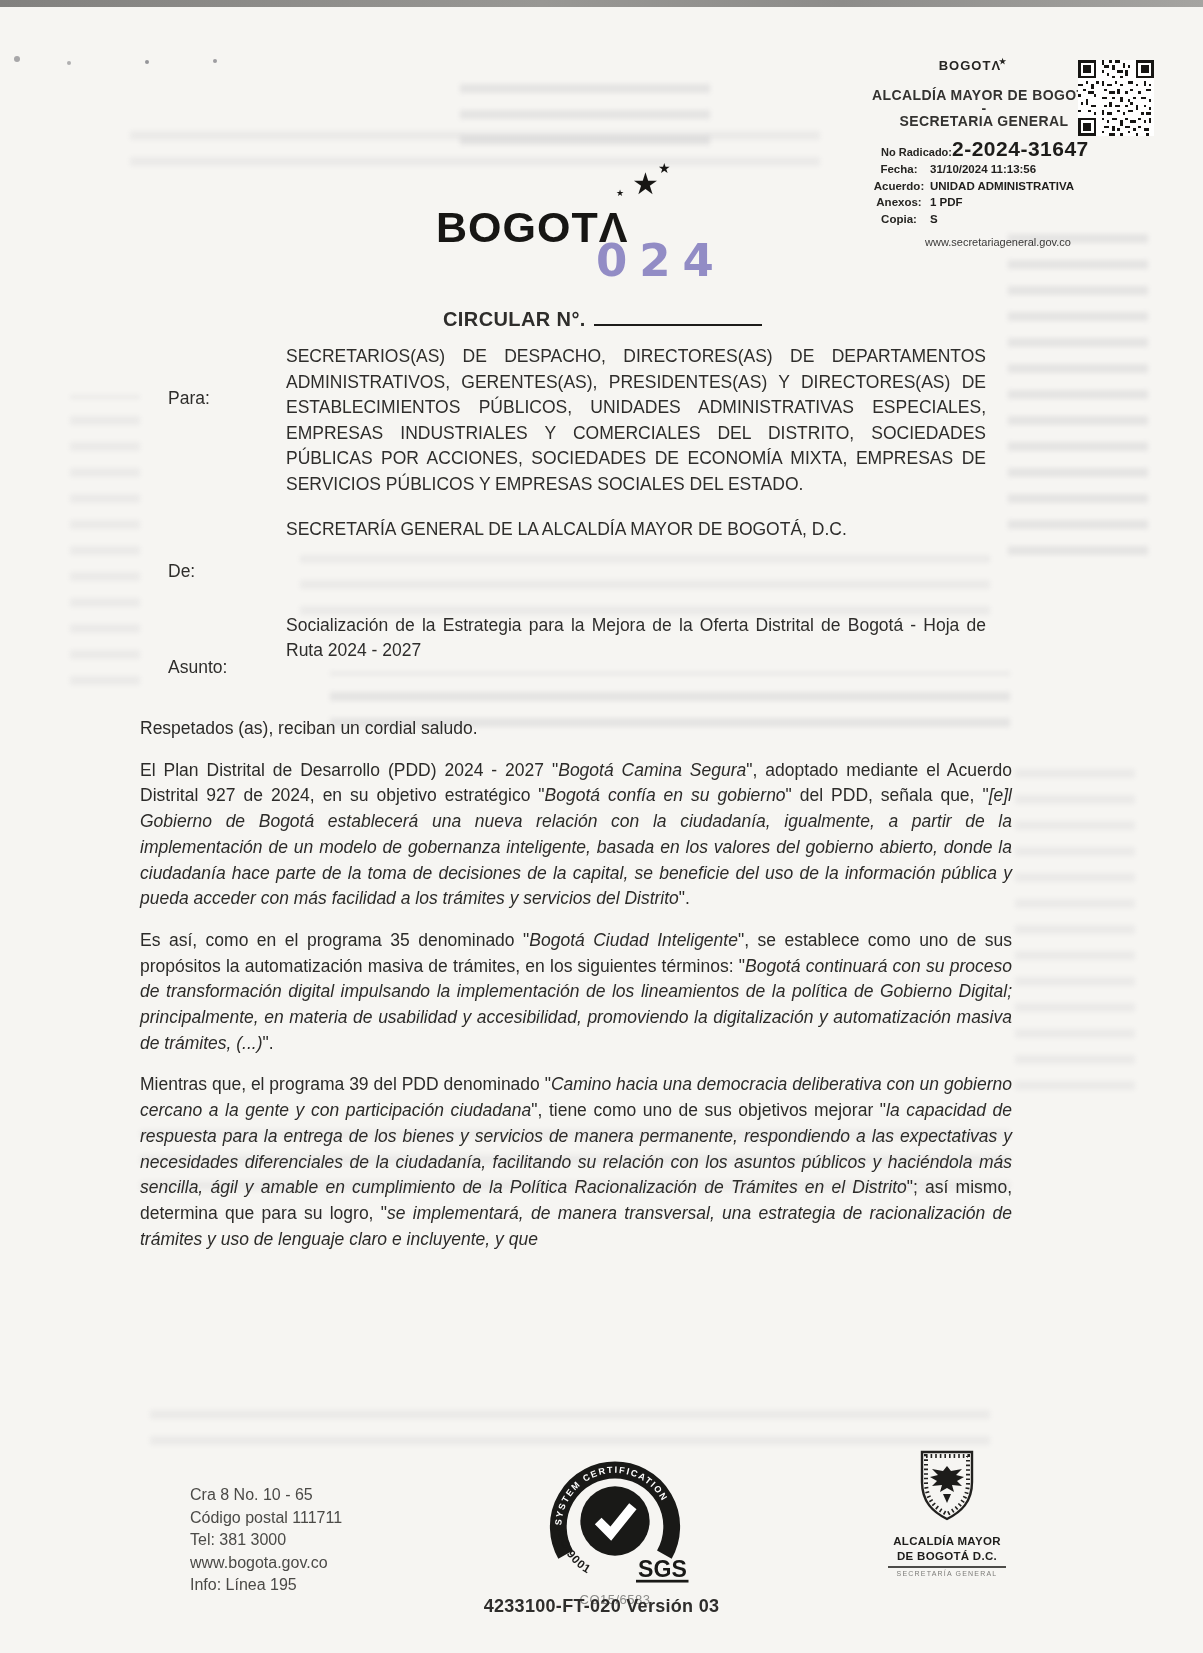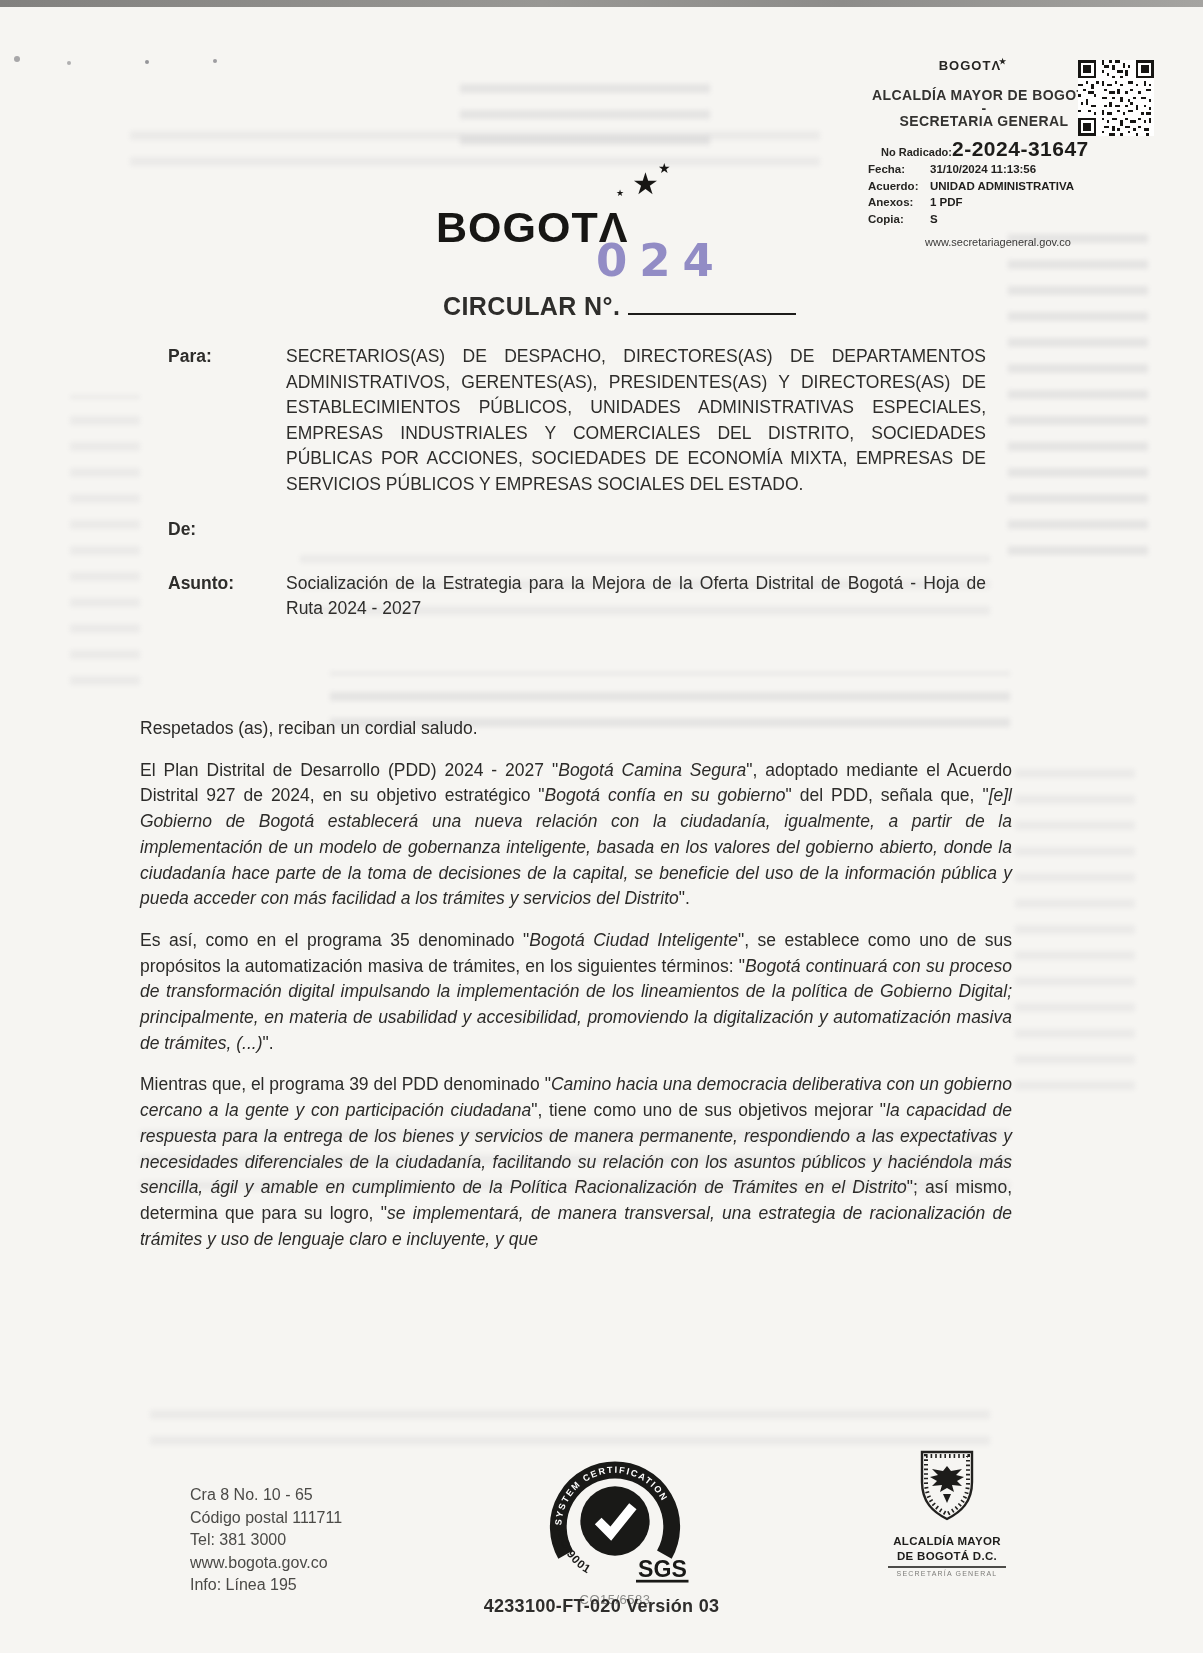--- a/index.html
+++ b/index.html
@@ -20,39 +20,39 @@
   .stamp{position:absolute;top:58px;left:868px;width:300px;font-size:11.5px;color:#262522;}
   .stamp-logo{width:212px;text-align:center;font-weight:bold;font-size:13px;letter-spacing:1px;position:relative;}
   .stamp-logo .mini-star{font-size:8px;position:relative;top:-6px;left:-2px;}
   .stamp-qr{position:absolute;top:2px;right:14px;width:76px;height:76px;}
   .stamp-entity{width:232px;text-align:center;font-size:14px;font-weight:bold;letter-spacing:.4px;
     margin-top:16px;line-height:13px;color:#333230;}
   .stamp-radicado{margin-top:9px;display:flex;align-items:baseline;text-align:right;}
   .stamp-radicado .lab{font-size:11px;font-weight:bold;width:84px;flex:none;}
   .stamp-radicado .val{font-size:21px;font-weight:bold;letter-spacing:.5px;color:#1d1c1a;}
   .stamp-row{display:flex;line-height:16.5px;}
-  .stamp-row .lab{width:62px;flex:none;font-weight:bold;}
+  .stamp-row .lab{width:62px;flex:none;font-weight:bold;text-align:center;}
   .stamp-row .val{font-weight:bold;color:#1f1e1c;}
   .stamp-web{width:260px;text-align:center;margin-top:9px;font-size:11px;color:#3a3938;}
   
   .main-logo{position:absolute;top:176px;left:436px;width:290px;height:76px;}
   .main-logo .word{position:absolute;left:0;bottom:0;font-size:43px;font-weight:bold;letter-spacing:1px;color:#171614;}
   .main-logo .peak{font-weight:bold;}
   .main-logo .star-large{position:absolute;left:196px;top:-10px;font-size:30px;color:#171614;}
   .main-logo .star-small{position:absolute;left:222px;top:-16px;font-size:14px;color:#171614;}
   .main-logo .star-tiny{position:absolute;left:180px;top:12px;font-size:9px;color:#171614;}
   
-  .circular-line{position:absolute;top:292px;left:443px;font-size:25px;font-weight:bold;letter-spacing:.4px;}
+  .circular-line{position:absolute;top:308px;left:443px;font-size:20px;font-weight:bold;letter-spacing:.4px;}
   .circular-line .blank{display:inline-block;width:168px;border-bottom:2.5px solid #1d1c1a;height:14px;margin-left:8px;}
   .circular-number{position:absolute;top:234px;left:596px;font-family:"DejaVu Sans",sans-serif;
     font-size:45px;font-weight:bold;letter-spacing:12px;color:#8a84c2;opacity:.92;}
   
   .meta{position:absolute;top:344px;left:168px;width:818px;font-size:17.5px;line-height:25.5px;}
   .meta-row{display:flex;}
-  .meta-label{width:118px;flex:none;font-weight:bold;}
+  .meta-label{width:118px;flex:none;font-weight:normal;margin-top:42px;}
   .meta-value{flex:1;text-align:justify;}
   .meta-row.de{margin-top:20px;}
   .meta-row.asunto{margin-top:28px;}
   
   .body-text{position:absolute;top:716px;left:140px;width:872px;font-size:17.5px;line-height:25.7px;color:#2c2b29;}
   .body-text p{margin:0;text-align:justify;}
   .body-text p.saludo{text-align:left;}
   .body-text p + p{margin-top:16px;}
   
   .footer-address{position:absolute;top:1484px;left:190px;font-size:16px;line-height:22.5px;color:#4b4a47;}
@@ -144,20 +144,21 @@
   </div>
   <div class="circular-number">024</div>
 
   <div class="meta">
     <div class="meta-row">
       <div class="meta-label">Para:</div>
       <div class="meta-value">SECRETARIOS(AS) DE DESPACHO, DIRECTORES(AS) DE DEPARTAMENTOS ADMINISTRATIVOS, GERENTES(AS), PRESIDENTES(AS) Y DIRECTORES(AS) DE ESTABLECIMIENTOS PÚBLICOS, UNIDADES ADMINISTRATIVAS ESPECIALES, EMPRESAS INDUSTRIALES Y COMERCIALES DEL DISTRITO, SOCIEDADES PÚBLICAS POR ACCIONES, SOCIEDADES DE ECONOMÍA MIXTA, EMPRESAS DE SERVICIOS PÚBLICOS Y EMPRESAS SOCIALES DEL ESTADO.</div>
     </div>
     <div class="meta-row de">
       <div class="meta-label">De:</div>
+      <div class="meta-value">SECRETARÍA GENERAL DE LA ALCALDÍA MAYOR DE BOGOTÁ, D.C.</div>
     </div>
     <div class="meta-row asunto">
       <div class="meta-label">Asunto:</div>
       <div class="meta-value">Socialización de la Estrategia para la Mejora de la Oferta Distrital de Bogotá - Hoja de Ruta 2024 - 2027</div>
     </div>
   </div>
 
   <div class="body-text">
     <p class="saludo">Respetados (as), reciban un cordial saludo.</p>
     <p><span>El Plan Distrital de Desarrollo (PDD) 2024 - 2027 "</span><i>Bogotá Camina Segura</i><span>", adoptado mediante el Acuerdo Distrital 927 de 2024, en su objetivo estratégico "</span><i>Bogotá confía en su gobierno</i><span>" del PDD, señala que, "</span><i>[e]l Gobierno de Bogotá establecerá una nueva relación con la ciudadanía, igualmente, a partir de la implementación de un modelo de gobernanza inteligente, basada en los valores del gobierno abierto, donde la ciudadanía hace parte de la toma de decisiones de la capital, se beneficie del uso de la información pública y pueda acceder con más facilidad a los trámites y servicios del Distrito</i><span>".</span></p>

